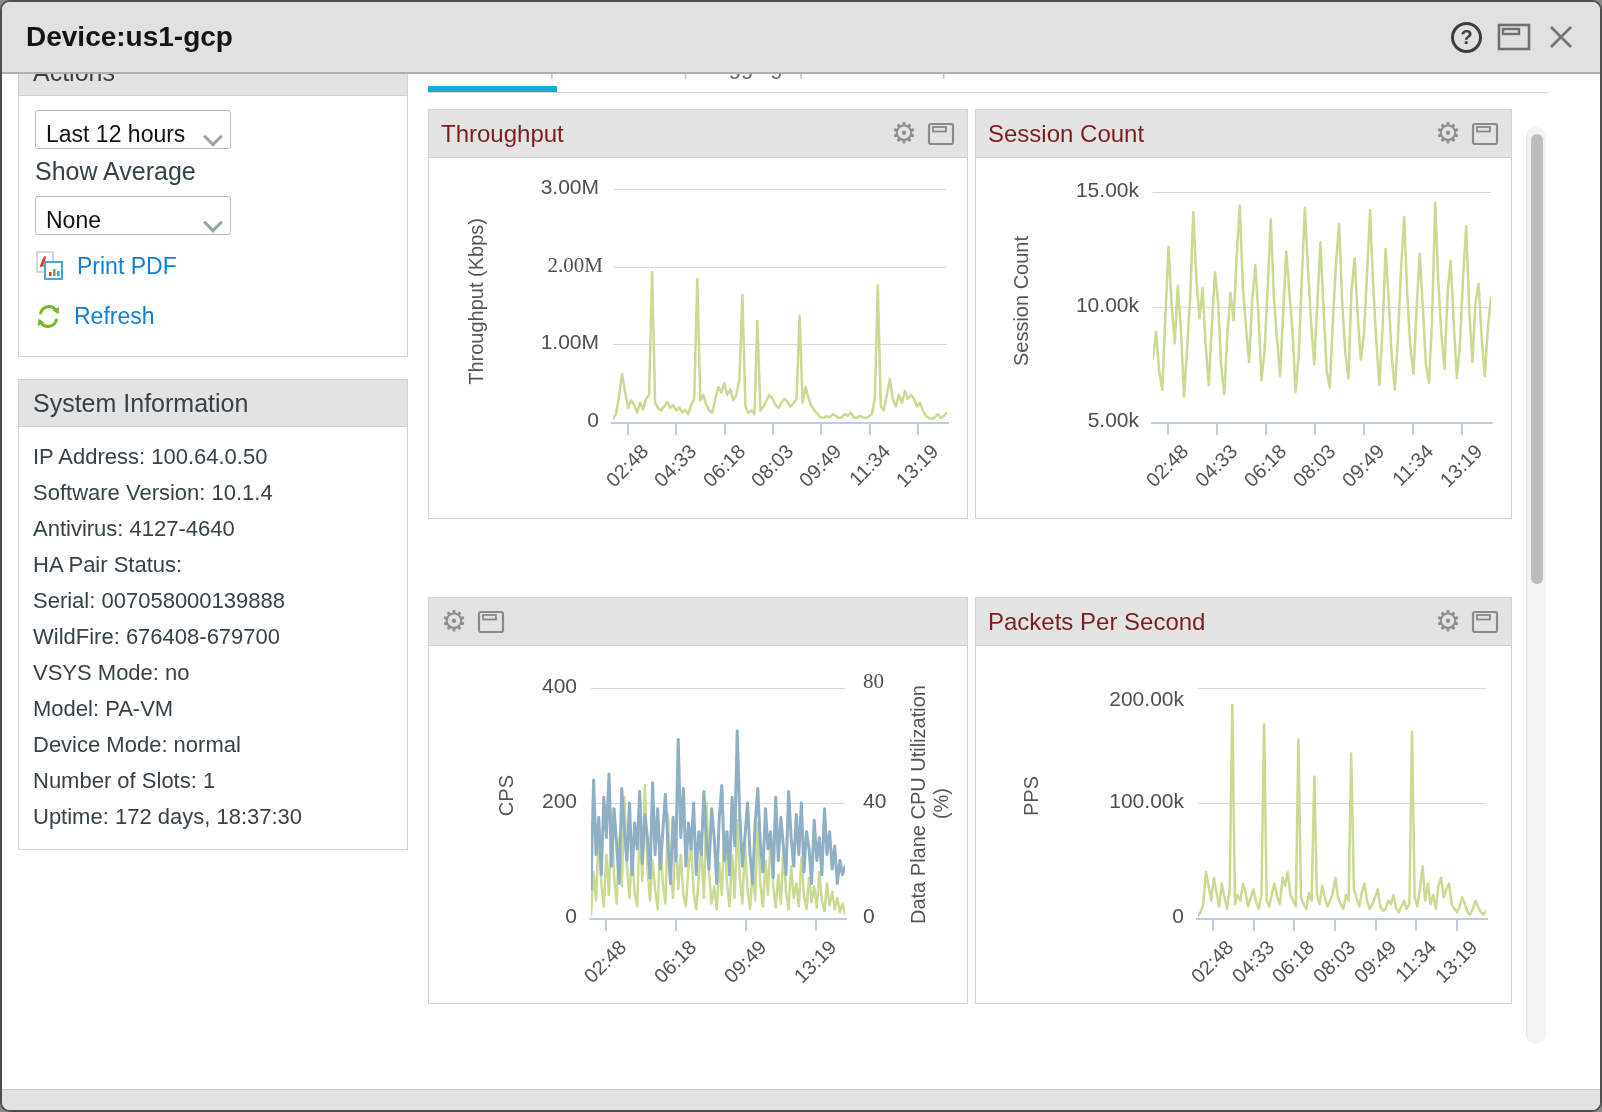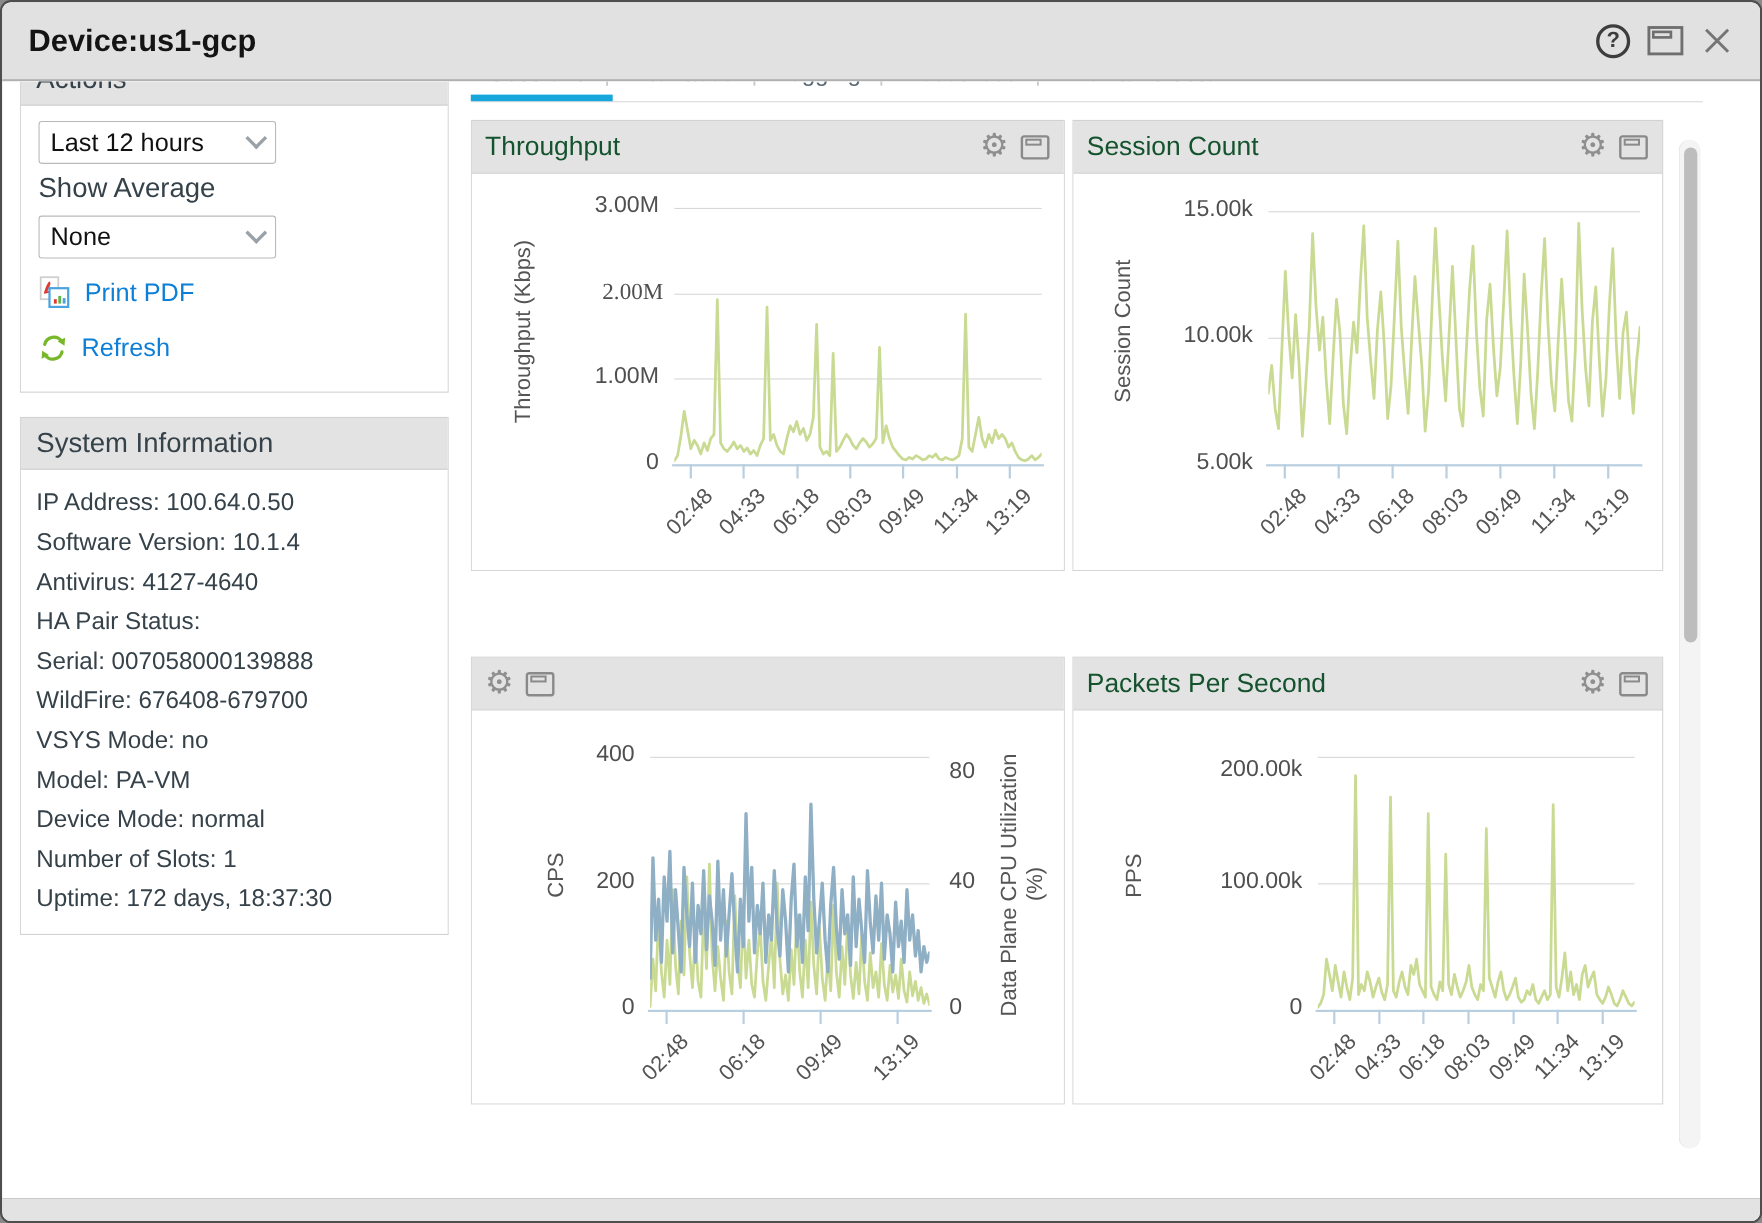--- a/index.html
+++ b/index.html
@@ -17,22 +17,22 @@
   .footer { flex:0 0 auto; height:21px; background:#e3e3e3; border-top:1px solid #c9c9c9; }
 
   
   .sidebar { width:390px; flex:0 0 auto; overflow:hidden; }
   .panel { border:1px solid #d2d2d2; background:#fff; }
   .panel-header { background:#e3e3e3; border-bottom:1px solid #cfcfcf; padding:9px 14px 8px;
                   font-size:25px; color:#36424a; }
   .panel.actions { margin-top:-26px; }
   .actions-body { padding:14px 16px 26px; }
   .field-label { font-size:25px; color:#36424a; margin:10px 0 10px; }
-  .select-box { width:216px; height:39px; border:1px solid #b9b9b9; border-radius:3px;
-                display:flex; align-items:center; padding:0 10px; cursor:pointer; background:#fff; }
+  .select-box { width:196px; height:39px; border:1px solid #b9b9b9; border-radius:3px;
+                display:flex; align-items:flex-end; padding:0 10px; cursor:pointer; background:#fff; }
   .select-box .val { flex:1; font-size:23px; color:#111; }
   .select-box .chev { width:14px; height:14px; border-right:3px solid #9aa2a8; border-bottom:3px solid #9aa2a8;
                       transform:rotate(45deg) translate(-3px,-3px); }
   .link-row { display:flex; align-items:center; gap:12px; margin-top:22px; cursor:pointer; }
   .link-row .lbl { font-size:23px; color:#0d7fd6; }
   .panel.sysinfo { margin-top:22px; }
   .sysinfo-body { padding:12px 14px 14px; }
   .info-row { font-size:22px; color:#36424a; line-height:36px; }
 
   
@@ -42,21 +42,21 @@
   .tab.active { color:#36424a; }
   .tab.active::after { content:""; position:absolute; left:-16px; right:-8px; bottom:0; height:6px;
                        background:var(--accent,#17a7dc); }
   .tab-sep { color:#c8c8c8; font-size:20px; padding-bottom:12px; }
   .tab-line { height:1px; background:#d9d9d9; width:1120px; }
 
   .charts-grid { margin-top:16px; display:grid; grid-template-columns:540px 537px; column-gap:7px; row-gap:78px; }
   .chart-panel { border:1px solid #d2d2d2; }
   .chart-header { height:48px; background:#e3e3e3; border-bottom:1px solid #cfcfcf;
                   display:flex; align-items:center; padding:0 12px; }
-  .chart-title { flex:1; font-size:24px; color:#14532d; font-weight:500; }
+  .chart-title { flex:1; font-size:24px; color:#7f1d1d; font-weight:500; }
   .hdr-icons { display:flex; align-items:center; gap:10px; }
   .gear { font-size:29px; color:#8f8f8f; line-height:1; cursor:pointer; }
   .chart-body { position:relative; background:#fff; }
   .grid-line { position:absolute; height:1px; background:#d7d7d7; }
   .base-line { position:absolute; height:2px; }
   .tick-mark { position:absolute; width:2px; height:13px; }
   .ytick { position:absolute; font-size:21px; color:#4f4f4f; text-align:right; width:110px; }
   .ytick-r { position:absolute; font-size:21px; color:#4f4f4f; text-align:left; width:70px; }
   .xlabel { position:absolute; font-size:20px; color:#555; transform:translateX(-100%) rotate(-45deg);
             transform-origin:100% 0; white-space:nowrap; }
@@ -253,21 +253,21 @@
             </div>
             <div class="chart-body" style="height:357px">
               <div class="yaxis-title" style="left:66px; top:28px; height:244px;">
                 <span>CPS</span>
               </div>
               <div class="grid-line" style="left:162px; top:41.8px; width:254px; background:#d7d7d7;"></div>
               <div class="ytick" style="left:38px; top:27.8px;">400</div>
               <div class="grid-line" style="left:162px; top:156.9px; width:254px; background:#d7d7d7;"></div>
               <div class="ytick" style="left:38px; top:142.9px;">200</div>
               <div class="ytick" style="left:38px; top:258.0px;">0</div>
-              <div class="ytick-r" style="left:434px; top:43px;">80</div>
+              <div class="ytick-r" style="left:434px; top:23px;font-family:Liberation Serif, serif;">80</div>
               <div class="ytick-r" style="left:434px; top:142.9px;">40</div>
               <div class="ytick-r" style="left:434px; top:258.0px;">0</div>
               <div class="yaxis-title-r" style="left:478px; top:16px; height:284px;">
                 <span>Data Plane CPU Utilization</span>
                 <span>(%)</span>
               </div>
               <div class="base-line" style="left:160px; top:272.0px; width:258px; background:#b9cfe0;"></div>
               <div class="tick-mark" style="left:176.0px; top:272.0px; background:#b9cfe0;"></div>
               <div class="xlabel" style="left:186.0px; top:290.0px;">02:48</div>
               <div class="tick-mark" style="left:246.0px; top:272.0px; background:#b9cfe0;"></div>

